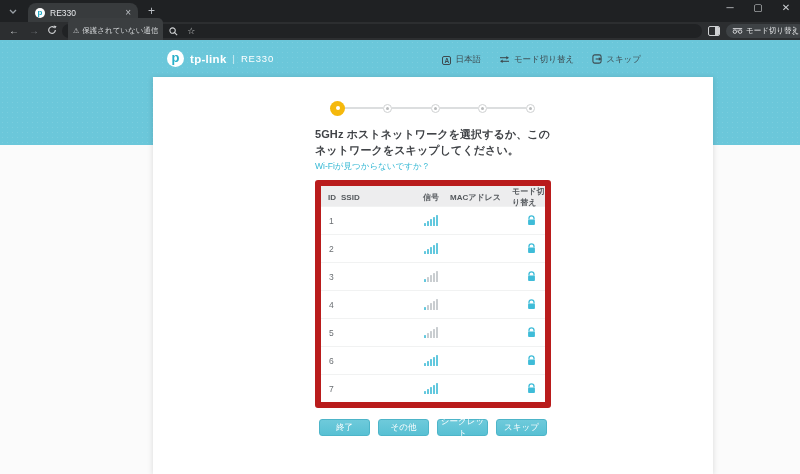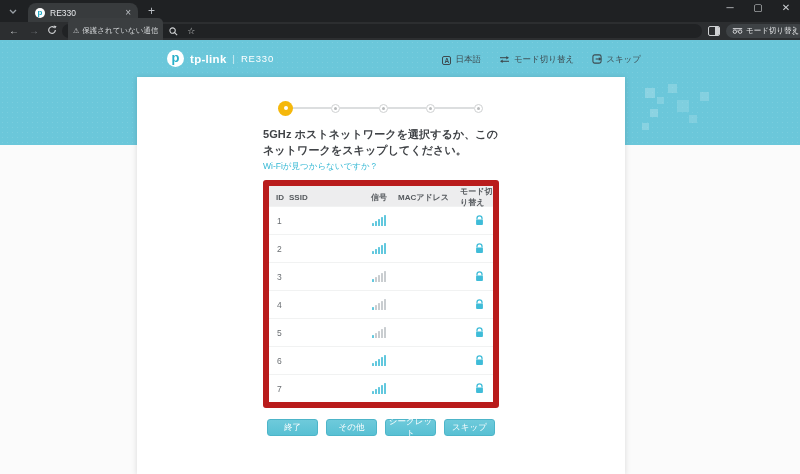--- a/index.html
+++ b/index.html
@@ -47,21 +47,21 @@
     justify-content:center; color:#28b0c9; font-weight:bold; font-size:13px; line-height:1; padding-bottom:2px; }
   .brand-name { color:#fff; font-weight:bold; font-size:11.5px; letter-spacing:.3px; }
   .brand-sep { color:rgba(255,255,255,.75); font-size:9px; }
   .brand-model { color:#fff; font-size:9.5px; letter-spacing:.8px; }
 
   .navlinks { position:absolute; top:14px; right:159px; display:flex; gap:18px; }
   .navlink { display:flex; align-items:center; gap:4px; font-size:8.5px; color:#3d4a4f; cursor:pointer; }
   .lang-box { width:9px; height:9px; border:1px solid #3d4a4f; border-radius:2px; font-size:6.5px;
     display:flex; align-items:center; justify-content:center; font-weight:bold; }
 
-  .card { position:absolute; left:137px; top:37px; width:488px; height:397px; background:#fff;
+  .card { position:absolute; left:153px; top:37px; width:560px; height:397px; background:#fff;
     box-shadow:0 1px 6px rgba(0,0,0,.14); }
   .content { width:236px; margin:0 auto; }
 
   .stepper { display:flex; align-items:center; width:204px; margin:24px auto 0; height:14px; }
   .step-line { flex:1; height:2px; background:#dcdedf; }
   .step-dot { width:9px; height:9px; border-radius:50%; background:#fff; border:1px solid #cfd1d2; position:relative; flex:none; }
   .step-dot::after { content:""; position:absolute; left:50%; top:50%; width:3px; height:3px; margin:-1.5px;
     border-radius:50%; background:#b9bbbc; }
   .step-dot.active { width:13px; height:13px; background:#f5b80c; border:none; box-shadow:0 0 0 1px #f5b80c; }
   .step-dot.active::after { width:4px; height:4px; margin:-2px; background:#fff; }

